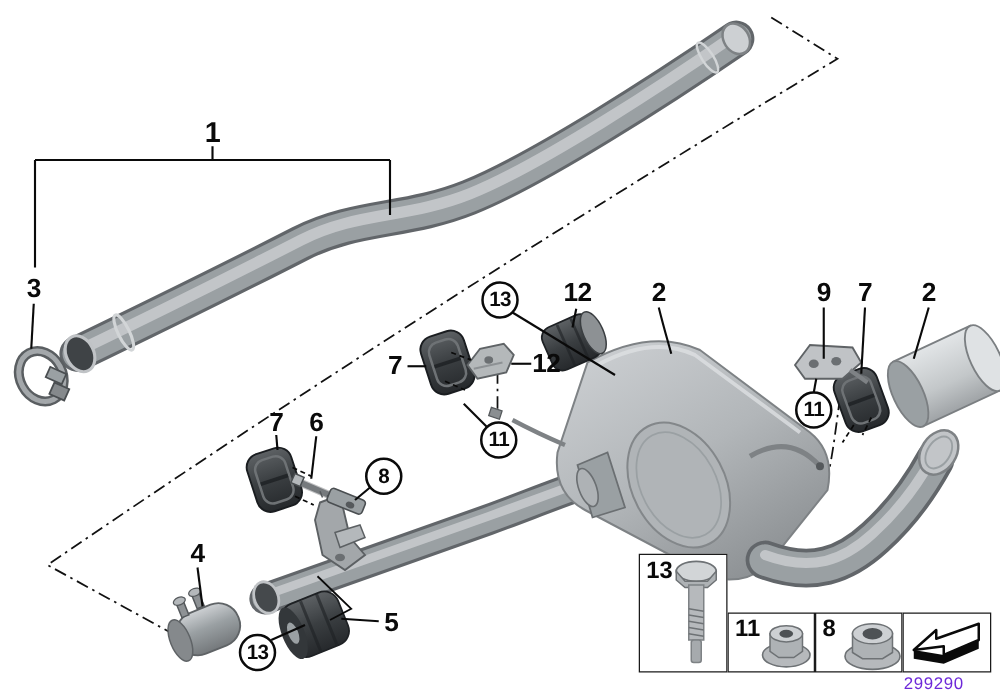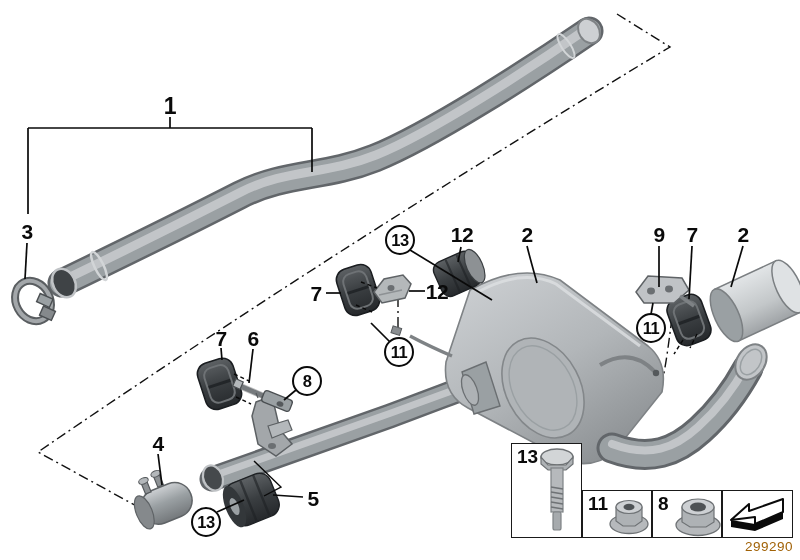--- a/index.html
+++ b/index.html
@@ -20,22 +20,22 @@
     background:#ffffff;display:flex;align-items:center;justify-content:center;
     font-weight:bold;font-size:16.5px;color:#0a0a0a;line-height:1;letter-spacing:-0.5px;
   }
   .legend-box{
     position:absolute;border:1.6px solid #1a1a1a;background:#ffffff;box-sizing:border-box;
   }
   .legend-label{
     position:absolute;left:5px;top:3px;font-weight:bold;font-size:19px;color:#0a0a0a;line-height:1;
   }
   .docnum{
-    position:absolute;left:723px;top:539px;width:70px;text-align:right;
-    font-size:13.5px;color:#a16207;letter-spacing:0.5px;
+    position:absolute;left:723px;top:539px;width:70px;text-align:left;
+    font-size:13.5px;color:#6d28d9;letter-spacing:0.5px;
   }
 </style>
 </head>
 <body>
 
 <div class="canvas">
 
   <svg class="art" width="800" height="560" viewBox="0 0 800 560">
     <defs>
       <linearGradient id="gPipe" x1="0" y1="0" x2="0" y2="1">

